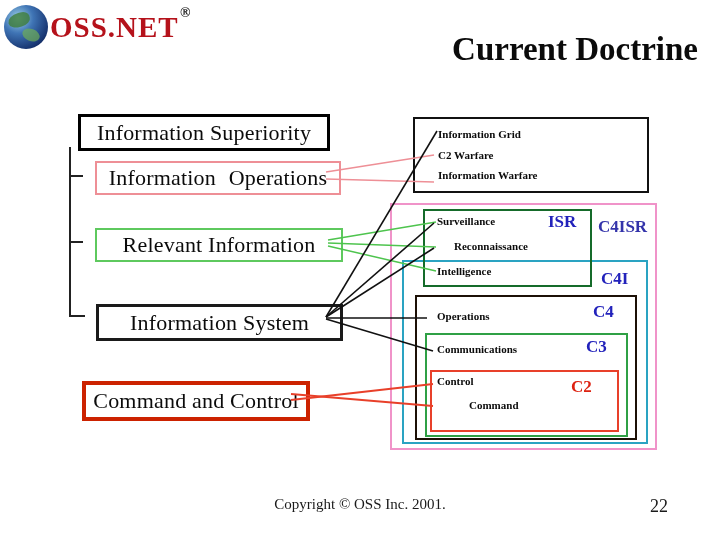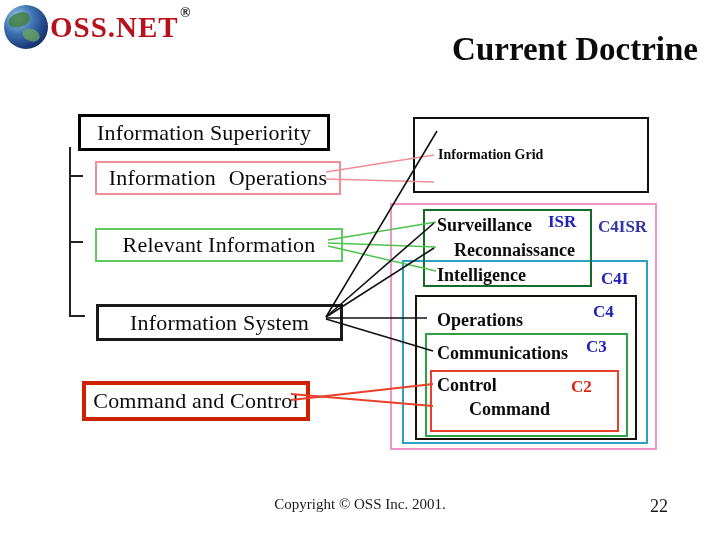--- a/index.html
+++ b/index.html
@@ -28,31 +28,31 @@
   
   #box-superiority{left:66px;top:114px;width:246px;height:31px;border:3px solid #000;}
   #box-operations{left:83px;top:161px;width:242px;height:30px;border:2px solid var(--salmon);word-spacing:7px;}
   #box-relevant{left:83px;top:228px;width:244px;height:30px;border:2px solid var(--green-light);}
   #box-system{left:84px;top:304px;width:241px;height:31px;border:3px solid #1a1a1a;}
   #box-command{left:70px;top:381px;width:220px;height:32px;border:4px solid var(--cc-red);}
 
   
   #box-grid{left:413px;top:117px;width:209px;height:72px;border:2px solid #111;
             display:flex;flex-direction:column;justify-content:space-evenly;padding-left:23px;box-sizing:content-box;}
-  #box-grid .gi{font-weight:bold;font-size:14px;color:#0b0b0b;line-height:1;}
+  #box-grid .gi{font-weight:bold;font-size:11px;color:#0b0b0b;line-height:1;}
 
   
   #frame-c4isr{left:390px;top:203px;width:263px;height:243px;border:2px solid var(--magenta);}
   #frame-c4i{left:402px;top:260px;width:242px;height:180px;border:2px solid var(--cyan);}
   #frame-isr{left:423px;top:209px;width:165px;height:74px;border:2px solid var(--green-dark);}
   #frame-c4{left:415px;top:295px;width:218px;height:141px;border:2px solid #1c1006;}
   #frame-c3{left:425px;top:333px;width:199px;height:100px;border:2px solid var(--green-mid);}
   #frame-c2{left:430px;top:370px;width:185px;height:58px;border:2px solid var(--red);}
 
-  .ritem{left:437px;font-size:18px;font-weight:bold;color:#0b0b0b;white-space:nowrap;line-height:1;}
+  .ritem{left:437px;font-size:11px;font-weight:bold;color:#0b0b0b;white-space:nowrap;line-height:1;}
   #item-surveillance{top:216px;}
   #item-reconnaissance{top:241px;margin-left:17px;}
   #item-intelligence{top:266px;}
   #item-computers{top:311px;}
   #item-communications{top:344px;}
   #item-control{top:376px;}
   #item-command{top:400px;margin-left:32px;}
 
   .taglabel{font-size:17px;font-weight:bold;color:var(--blue-label);white-space:nowrap;line-height:1;}
   #label-isr{left:548px;top:213px;}
@@ -88,20 +88,22 @@
 <div class="abs" id="slide-title">Current Doctrine</div>
 
 <div class="abs node" id="box-superiority">Information Superiority</div>
 <div class="abs node" id="box-operations">Information Operations</div>
 <div class="abs node" id="box-relevant">Relevant Information</div>
 <div class="abs node" id="box-system">Information System</div>
 <div class="abs node" id="box-command">Command and Control</div>
 
 <div class="abs" id="box-grid">
   <div class="gi">Information Grid</div>
+  <div class="gi">C2 Warfare</div>
+  <div class="gi">Information Warfare</div>
 </div>
 
 <div class="abs frame" id="frame-c4isr"></div>
 <div class="abs frame" id="frame-c4i"></div>
 <div class="abs frame" id="frame-isr"></div>
 <div class="abs frame" id="frame-c4"></div>
 <div class="abs frame" id="frame-c3"></div>
 <div class="abs frame" id="frame-c2"></div>
 
 <div class="abs ritem" id="item-surveillance">Surveillance</div>

